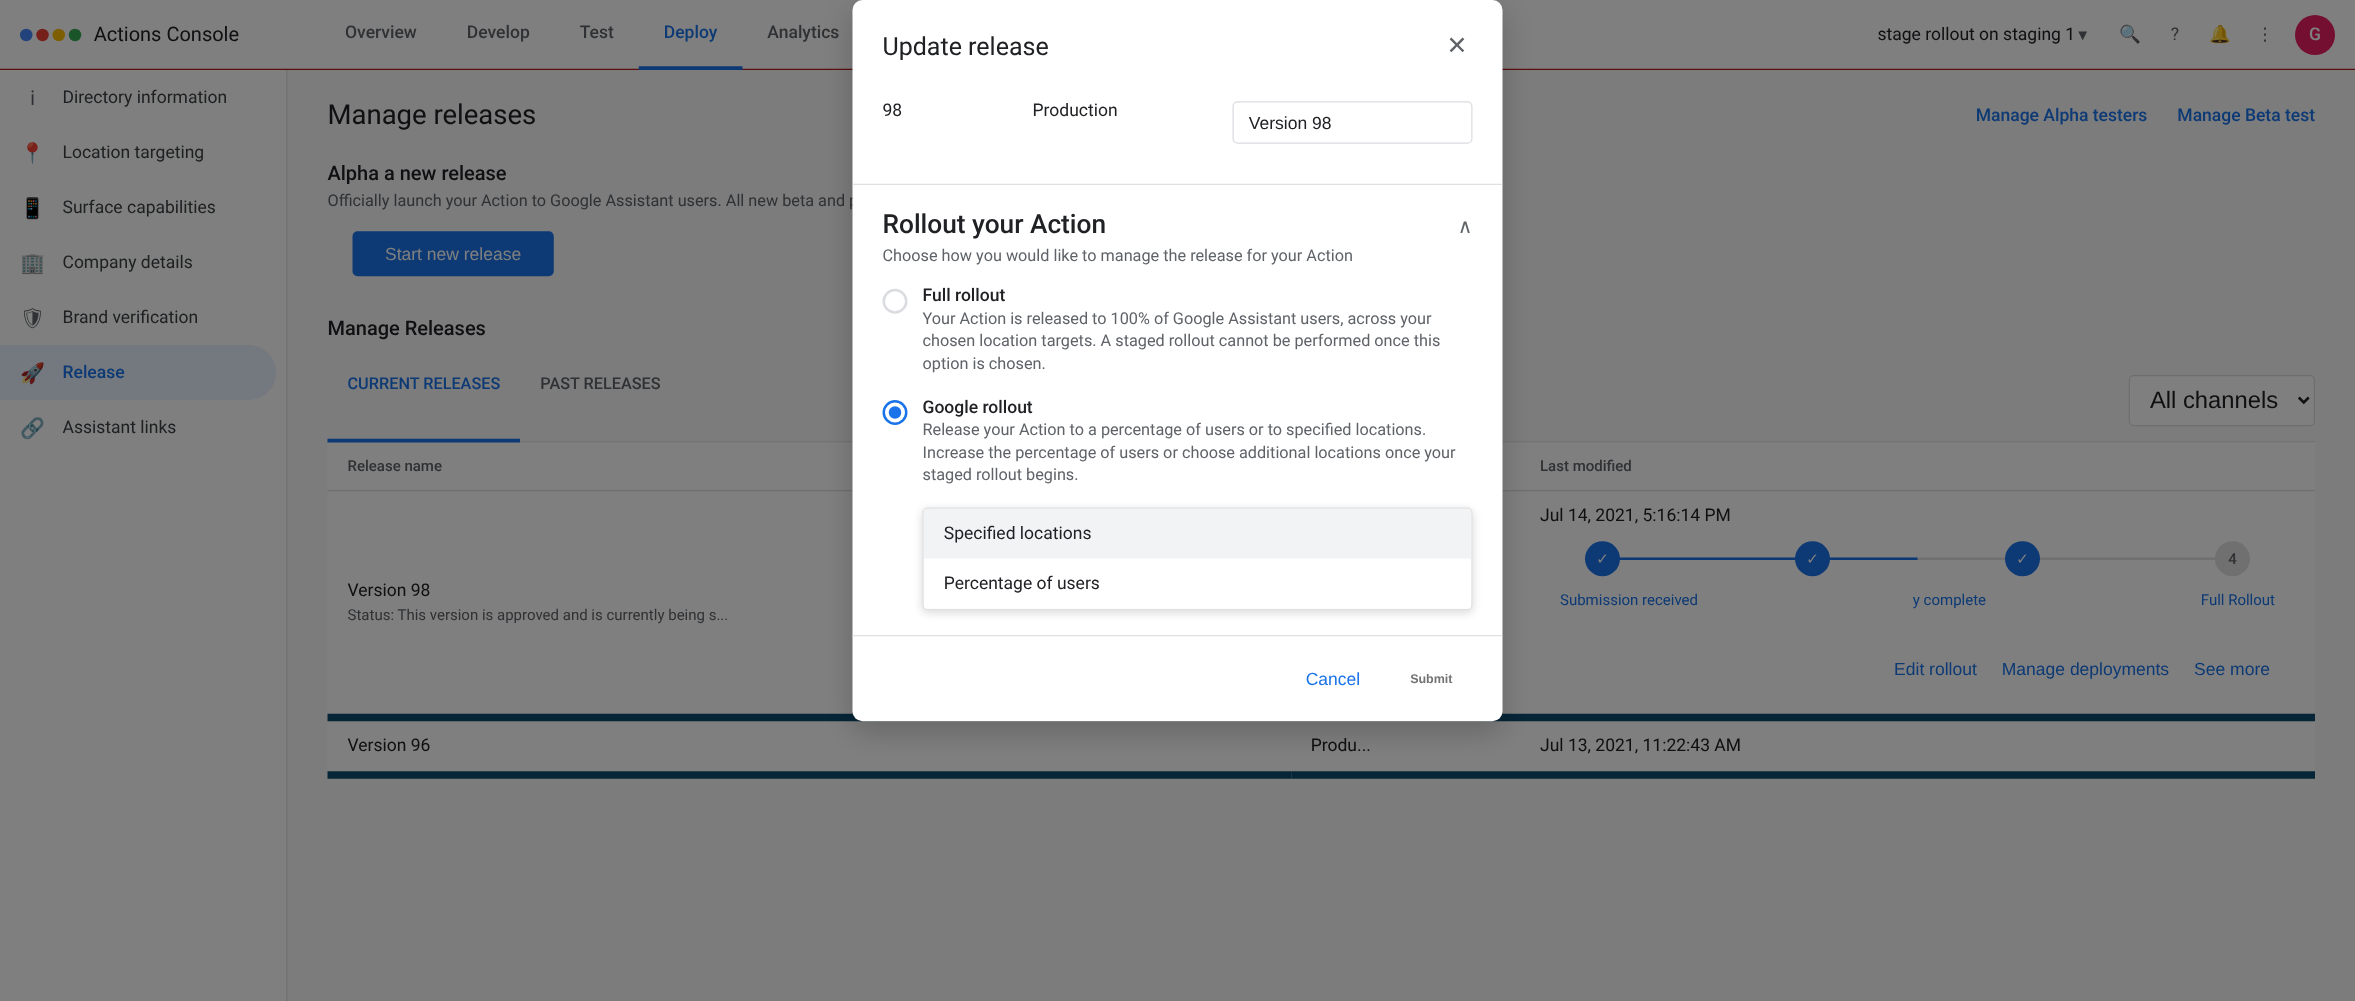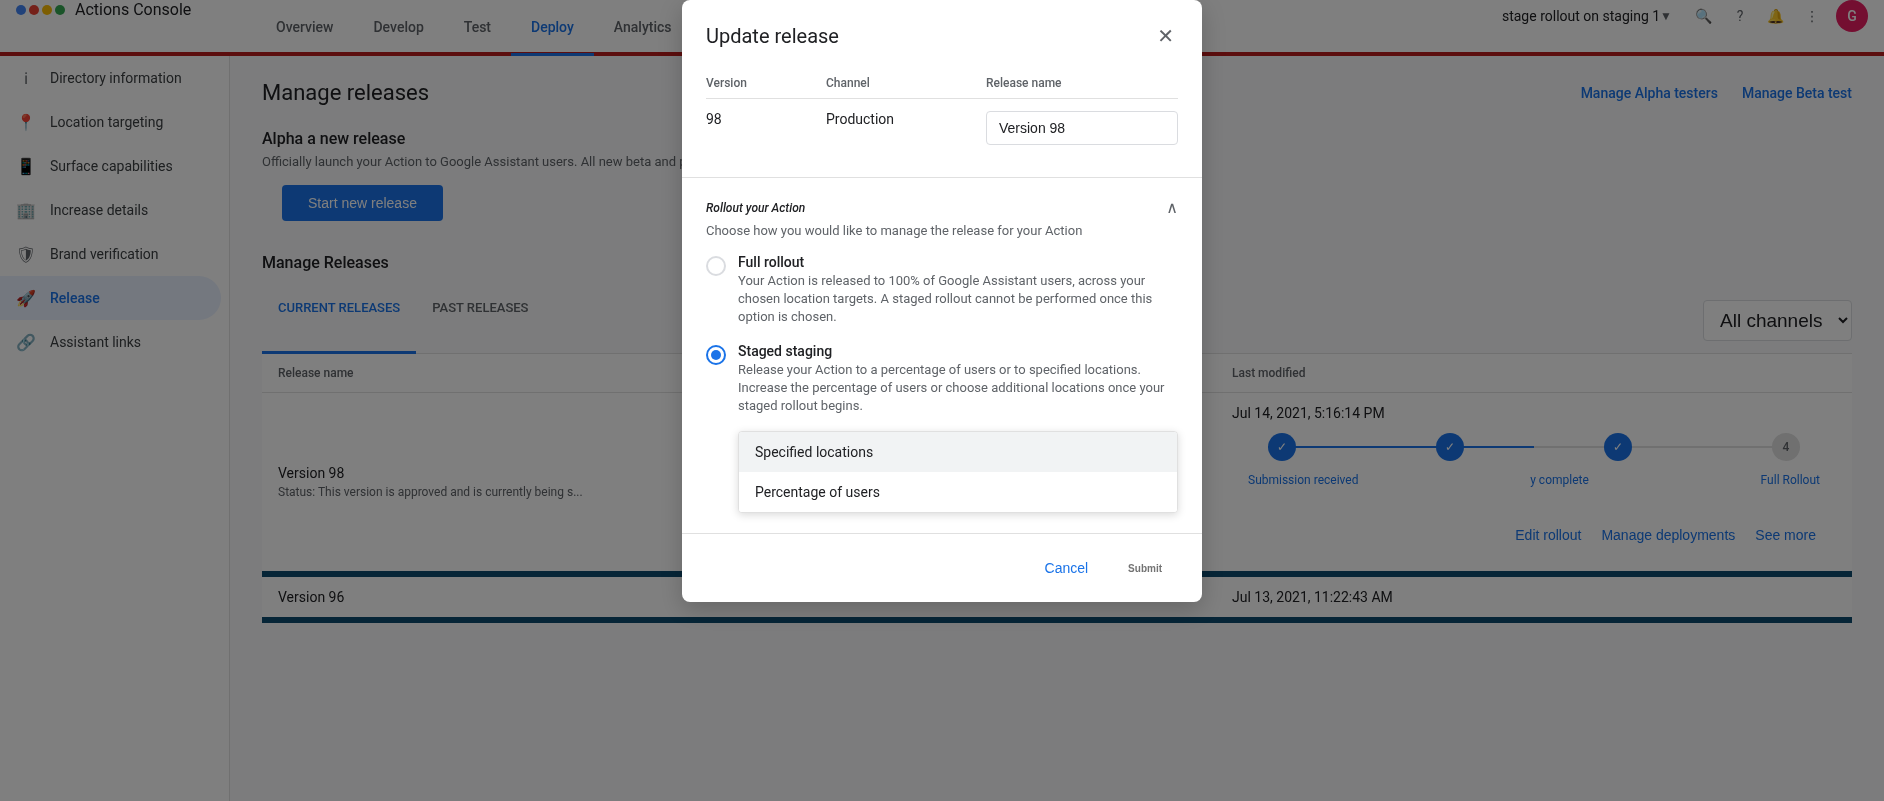--- a/index.html
+++ b/index.html
@@ -1,21 +1,21 @@
 <!DOCTYPE html>
 <html><head>
   <meta charset="utf-8">
   <style>
     * { box-sizing: border-box; margin: 0; padding: 0; }
     body { font-family: 'Roboto', Arial, sans-serif; font-size: 14px; color: #202124; background: #f8f9fa; overflow: hidden; }
 
     
     .top-nav {
-      display: flex; align-items: flex-start; height: 56px;
-      background: #fff; border-bottom: 4px solid #b91c1c;
+      display: flex; align-items: center; height: 56px;
+      background: #fff; border-bottom: 1px solid #b91c1c;
       padding: 0 16px; position: fixed; top: 0; left: 0; right: 0; z-index: 100;
     }
     .logo-area { display: flex; align-items: center; gap: 10px; min-width: 220px; }
     .google-dots { display: flex; gap: 3px; }
     .dot { width: 10px; height: 10px; border-radius: 50%; }
     .dot-blue { background: #4285f4; }
     .dot-red { background: #ea4335; }
     .dot-yellow { background: #fbbc05; }
     .dot-green { background: #34a853; }
     .logo-text { font-size: 16px; color: #202124; font-weight: 400; }
@@ -147,21 +147,21 @@
 
     .release-name-input {
       width: 100%; border: 1px solid #dadce0; border-radius: 4px;
       padding: 8px 12px; font-size: 14px; color: #202124; outline: none;
     }
 
     .dialog-divider { height: 1px; background: #e0e0e0; margin: 0 0 0 0; }
 
     .rollout-section { padding: 20px 24px; }
     .rollout-header { display: flex; align-items: center; justify-content: space-between; margin-bottom: 6px; }
-    .rollout-title { font-size: 12px; font-weight: 500; font-style: italic; }
+    .rollout-title { font-size: 21px; font-weight: 500; }
     .rollout-desc { font-size: 13px; color: #5f6368; margin-bottom: 16px; }
 
     .radio-option { display: flex; align-items: flex-start; gap: 12px; margin-bottom: 16px; cursor: pointer; }
     .radio-circle {
       width: 20px; height: 20px; border-radius: 50%; border: 2px solid #dadce0;
       display: flex; align-items: center; justify-content: center; flex-shrink: 0; margin-top: 2px;
     }
     .radio-circle.selected { border-color: #1a73e8; }
     .radio-inner { width: 10px; height: 10px; border-radius: 50%; background: #1a73e8; }
     .radio-label { font-size: 14px; font-weight: 500; color: #202124; }
@@ -236,21 +236,21 @@
   <div class="sidebar-item">
     <span class="s-icon">📍</span>
     <span>Location targeting</span>
   </div>
   <div class="sidebar-item">
     <span class="s-icon">📱</span>
     <span>Surface capabilities</span>
   </div>
   <div class="sidebar-item">
     <span class="s-icon">🏢</span>
-    <span>Increase details</span>
+    <span>Company details</span>
   </div>
   <div class="sidebar-item">
     <span class="s-icon">🛡</span>
     <span>Brand verification</span>
   </div>
   <div class="sidebar-item active">
     <span class="s-icon">🚀</span>
     <span>Release</span>
   </div>
   <div class="sidebar-item">
@@ -343,25 +343,20 @@
 </main>
 
 <div class="overlay">
   <div class="dialog">
     <div class="dialog-header">
       <h2 class="dialog-title">Update release</h2>
       <button class="close-btn">✕</button>
     </div>
 
     <div class="dialog-table">
-      <div class="dialog-table-header">
-        <div class="col-version col-header">Version</div>
-        <div class="col-channel col-header">Channel</div>
-        <div class="col-release col-header">Release name</div>
-      </div>
       <div class="dialog-table-row">
         <div class="col-version">98</div>
         <div class="col-channel">Production</div>
         <div class="col-release">
           <input class="release-name-input" type="text" value="Version 98" style="">
         </div>
       </div>
     </div>
 
     <div class="dialog-divider"></div>
@@ -380,21 +375,21 @@
           <div class="radio-label">Full rollout</div>
           <div class="radio-desc">Your Action is released to 100% of Google Assistant users, across your chosen location targets. A staged rollout cannot be performed once this option is chosen.</div>
         </div>
       </div>
 
       <div class="radio-option">
         <div class="radio-circle selected">
           <div class="radio-inner"></div>
         </div>
         <div>
-          <div class="radio-label">Staged staging</div>
+          <div class="radio-label">Google rollout</div>
           <div class="radio-desc">Release your Action to a percentage of users or to specified locations. Increase the percentage of users or choose additional locations once your staged rollout begins.</div>
         </div>
       </div>
 
       <div class="dropdown-menu">
         <div class="dropdown-item highlighted">Specified locations</div>
         <div class="dropdown-item">Percentage of users</div>
       </div>
     </div>
 

